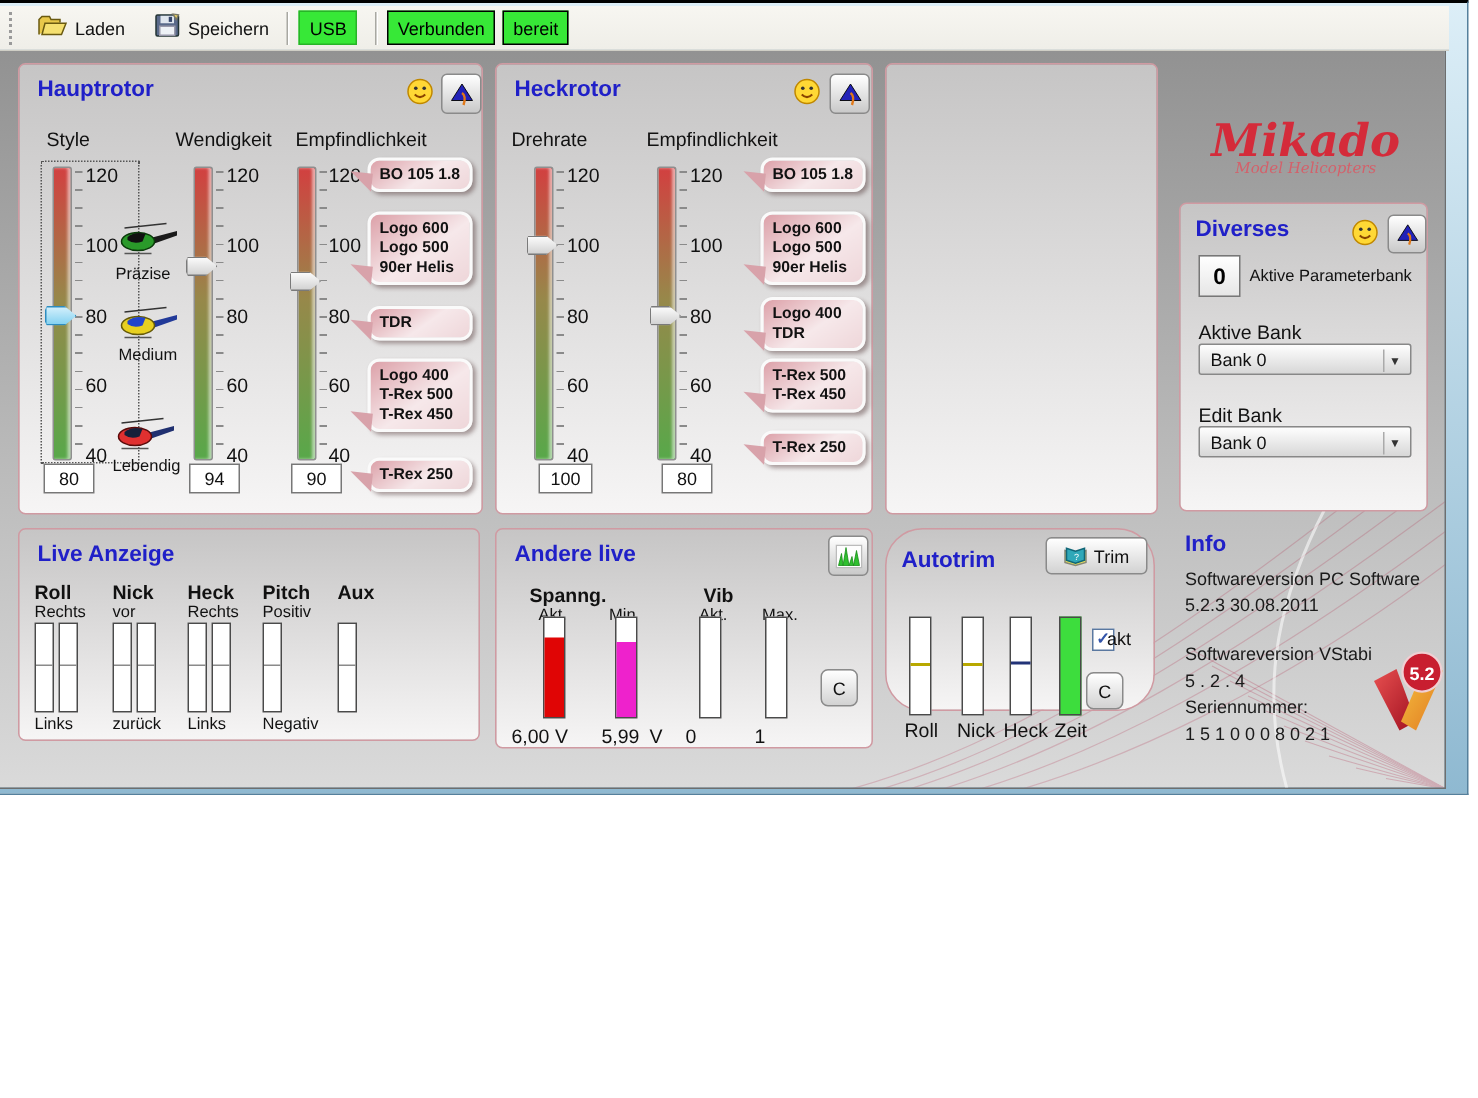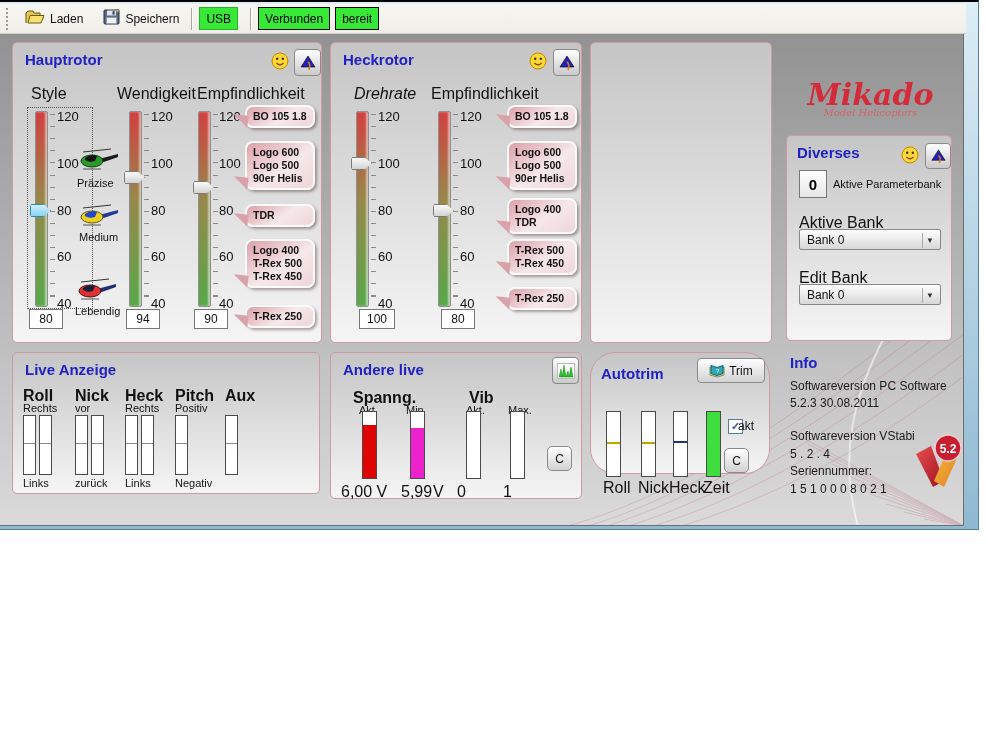--- a/index.html
+++ b/index.html
@@ -10,21 +10,21 @@
            border-bottom:1px solid #cfcec5;display:flex;align-items:center;box-sizing:border-box;padding:0 4px;}
   .grip{width:4px;height:22px;border-left:2px dotted #9a9a9a;margin:0 8px 0 2px;}
   .tbtn{display:flex;align-items:center;gap:5px;font-size:12px;color:#111;padding:2px 5px;border-radius:3px;}
   .tsep{width:1px;height:22px;background:#a8a8a2;box-shadow:1px 0 0 #fff;margin:0 7px;}
   .badge{height:17px;padding:2px 6px;background:#37e837;border:1px solid #000;font-size:12px;color:#000;display:flex;align-items:center;margin-right:5px;}
   .badge.usb{border-color:#28b428;}
   .client{position:absolute;left:0;top:32px;width:964px;height:492px;overflow:hidden;
           background:linear-gradient(#929292,#dadada);border-right:1px solid #6e6e6e;border-bottom:1px solid #6e6e6e;box-sizing:border-box;}
   .panel{position:absolute;border:1px solid #d09aa2;border-radius:5px;background:linear-gradient(#c6c5c5,#f6f5f5);box-sizing:border-box;}
   .ptitle{position:absolute;left:12px;top:8px;font-size:15px;font-weight:bold;color:#2020c8;}
-  .collabel{position:absolute;font-size:16px;color:#111;}
+  .collabel{position:absolute;font-size:13px;color:#111;}
   .vtrack{position:absolute;width:11px;height:194px;border:1px solid #8f8f8f;border-radius:2px;
           background:linear-gradient(#d24040,#97884a 45%,#58a84a);box-shadow:inset -2px 0 2px rgba(255,255,255,.55);}
   .vticks{position:absolute;width:5px;height:188px;background:repeating-linear-gradient(to bottom,#8a8a8a 0 1px,transparent 1px 12.1px);}
   .vhandle{position:absolute;width:21px;height:13px;background:linear-gradient(#fefefe,#cfcfcf);
            clip-path:polygon(6% 0,62% 0,100% 50%,62% 100%,6% 100%,0 80%,0 20%);box-shadow:0 0 0 1px #7a7a7a inset;}
   .vhandle.focus{background:linear-gradient(#d8f1fc,#7fd0f0);box-shadow:0 0 0 1px #2d8cbf inset;}
   .scalelab{position:absolute;font-size:13px;color:#111;width:32px;}
   .valbox{position:absolute;width:32px;height:18px;background:#fff;border:1px solid #777;font-size:12px;color:#111;
           display:flex;align-items:center;justify-content:center;}
   .dottedrect{position:absolute;border:1px dotted #555;}
@@ -220,21 +220,21 @@
           <circle cx="11.8" cy="6.8" r="1.2" fill="#333"></circle>
           <path d="M5.5,11 Q9,14.5 12.5,11" stroke="#8a4400" stroke-width="1.3" fill="none"></path>
         </svg>
       <div class="iconbtn" style="left:222px;top:6px;">
         <svg width="18" height="18" viewBox="0 0 18 18">
             <polygon points="9,2 16,13 2,13" fill="#2222b8" stroke="#000" stroke-width="0.6"></polygon>
             <path d="M9,8 q3,2 1,8" stroke="#e07818" stroke-width="1.6" fill="none"></path>
           </svg>
       </div>
 
-      <div class="collabel" style="left:23px;top:42px;font-style:italic;">Drehrate</div>
+      <div class="collabel" style="left:10px;top:42px;">Drehrate</div>
       <div class="collabel" style="left:100px;top:42px;">Empfindlichkeit</div>
 
       <div class="vtrack" style="left:25px;top:68px;"></div>
       <div class="vticks" style="left:40px;top:71px;"></div>
       <div class="vhandle" style="left:20px;top:114px;"></div>
       <div class="scalelab" style="left:47px;top:66px;">120</div>
       <div class="scalelab" style="left:47px;top:113px;">100</div>
       <div class="scalelab" style="left:47px;top:160px;">80</div>
       <div class="scalelab" style="left:47px;top:206px;">60</div>
       <div class="scalelab" style="left:47px;top:253px;">40</div>

